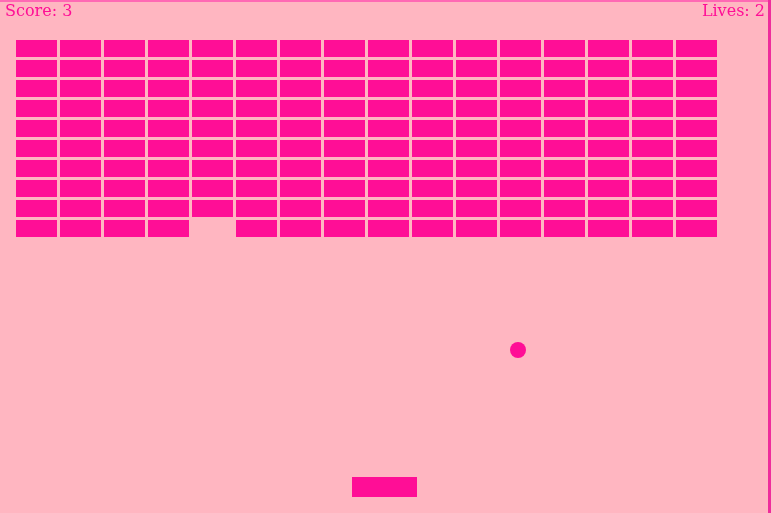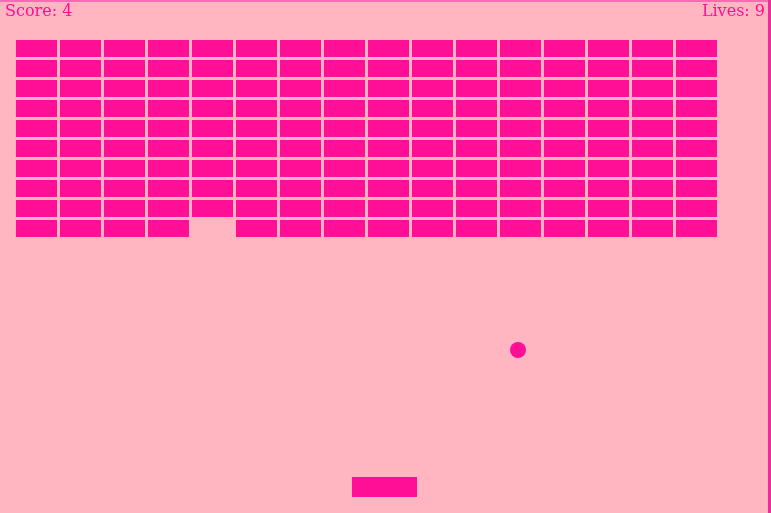--- a/index.html
+++ b/index.html
@@ -53,22 +53,22 @@
   }
   .paddle {
     position: absolute;
   }
 </style>
 </head>
 <body>
 
 <div class="stage" style="background: rgb(255, 182, 193); color: rgb(255, 14, 150);">
   <div class="top-border" style="background: rgb(255, 105, 180);"></div>
-  <div class="hud-score">Score: 4</div>
-  <div class="hud-lives">Lives: 9</div>
+  <div class="hud-score">Score: 3</div>
+  <div class="hud-lives">Lives: 2</div>
   <div id="brick-grid">
       <div class="brick" style="left: 15.5px; top: 40px; width: 41px; height: 17px; background: rgb(255, 14, 150);"></div>
       <div class="brick" style="left: 59.55px; top: 40px; width: 41px; height: 17px; background: rgb(255, 14, 150);"></div>
       <div class="brick" style="left: 103.6px; top: 40px; width: 41px; height: 17px; background: rgb(255, 14, 150);"></div>
       <div class="brick" style="left: 147.65px; top: 40px; width: 41px; height: 17px; background: rgb(255, 14, 150);"></div>
       <div class="brick" style="left: 191.7px; top: 40px; width: 41px; height: 17px; background: rgb(255, 14, 150);"></div>
       <div class="brick" style="left: 235.75px; top: 40px; width: 41px; height: 17px; background: rgb(255, 14, 150);"></div>
       <div class="brick" style="left: 279.8px; top: 40px; width: 41px; height: 17px; background: rgb(255, 14, 150);"></div>
       <div class="brick" style="left: 323.85px; top: 40px; width: 41px; height: 17px; background: rgb(255, 14, 150);"></div>
       <div class="brick" style="left: 367.9px; top: 40px; width: 41px; height: 17px; background: rgb(255, 14, 150);"></div>

